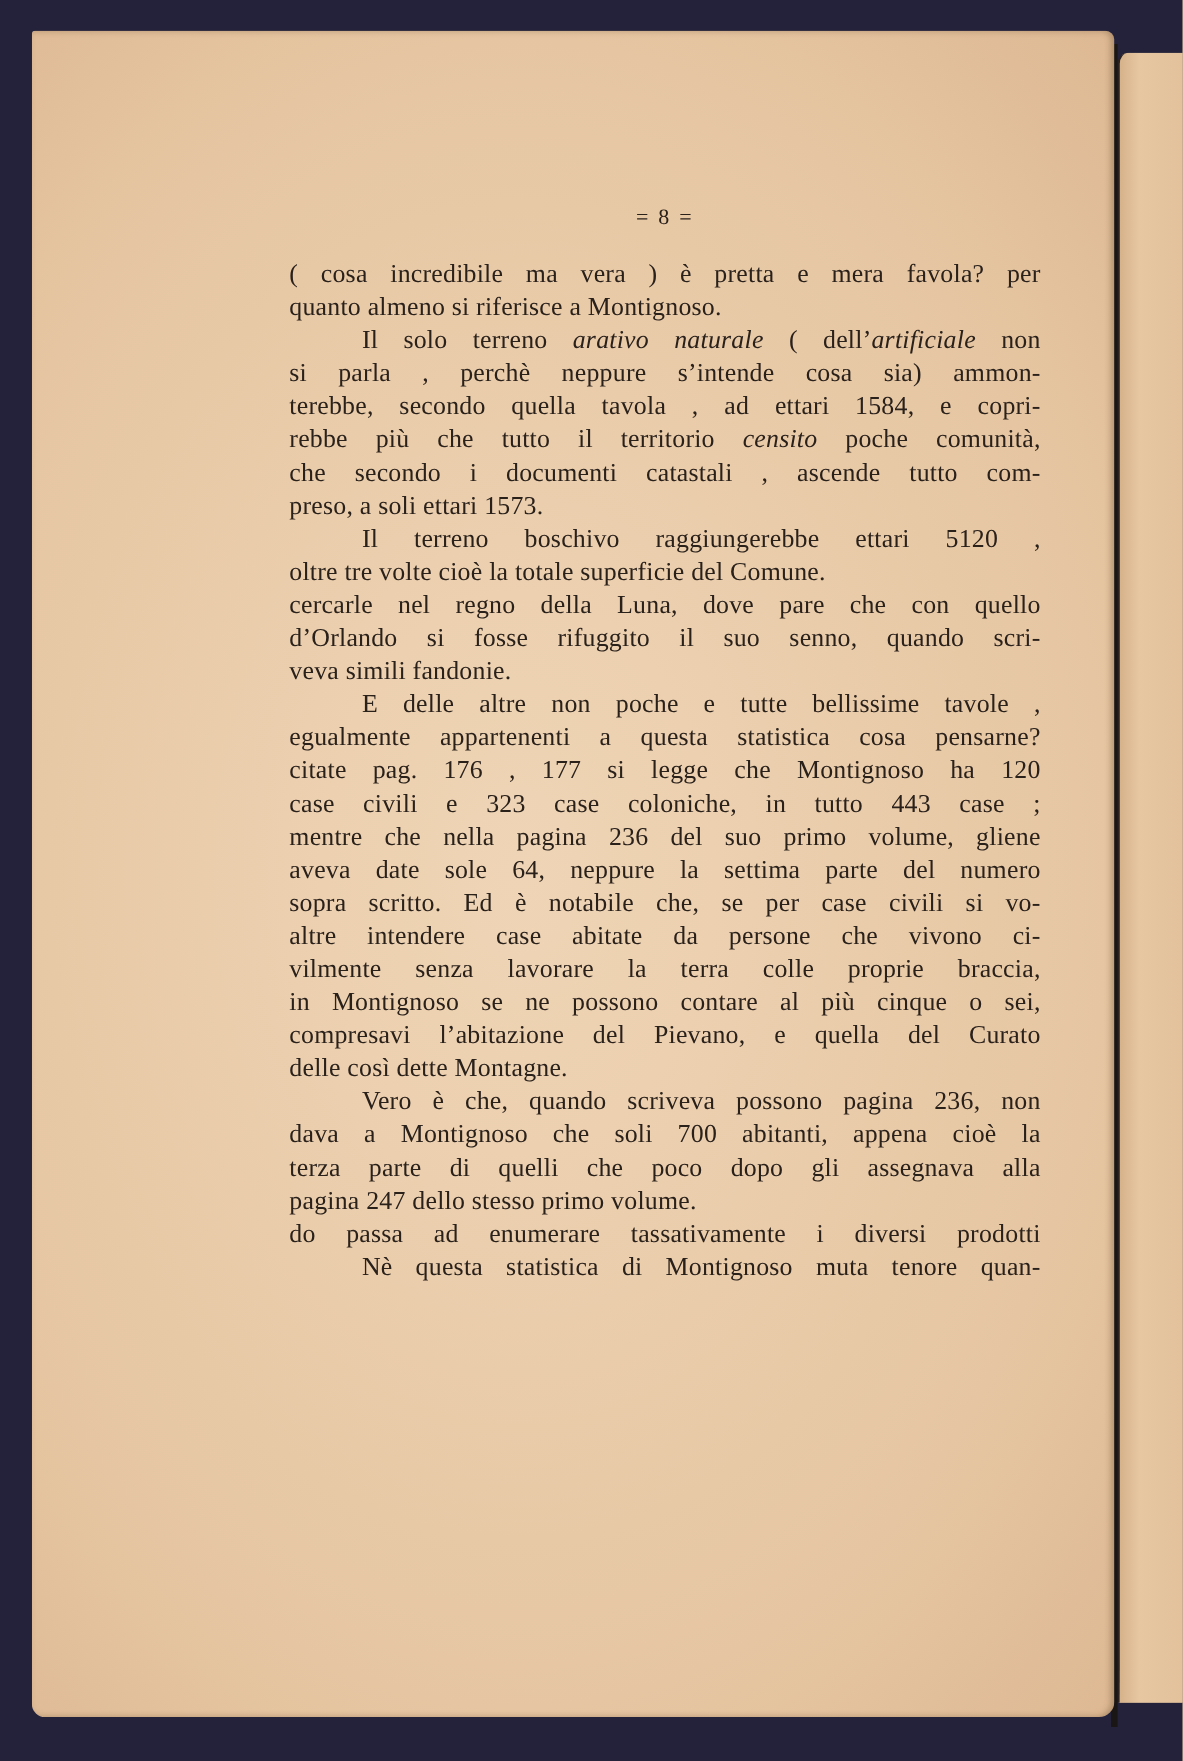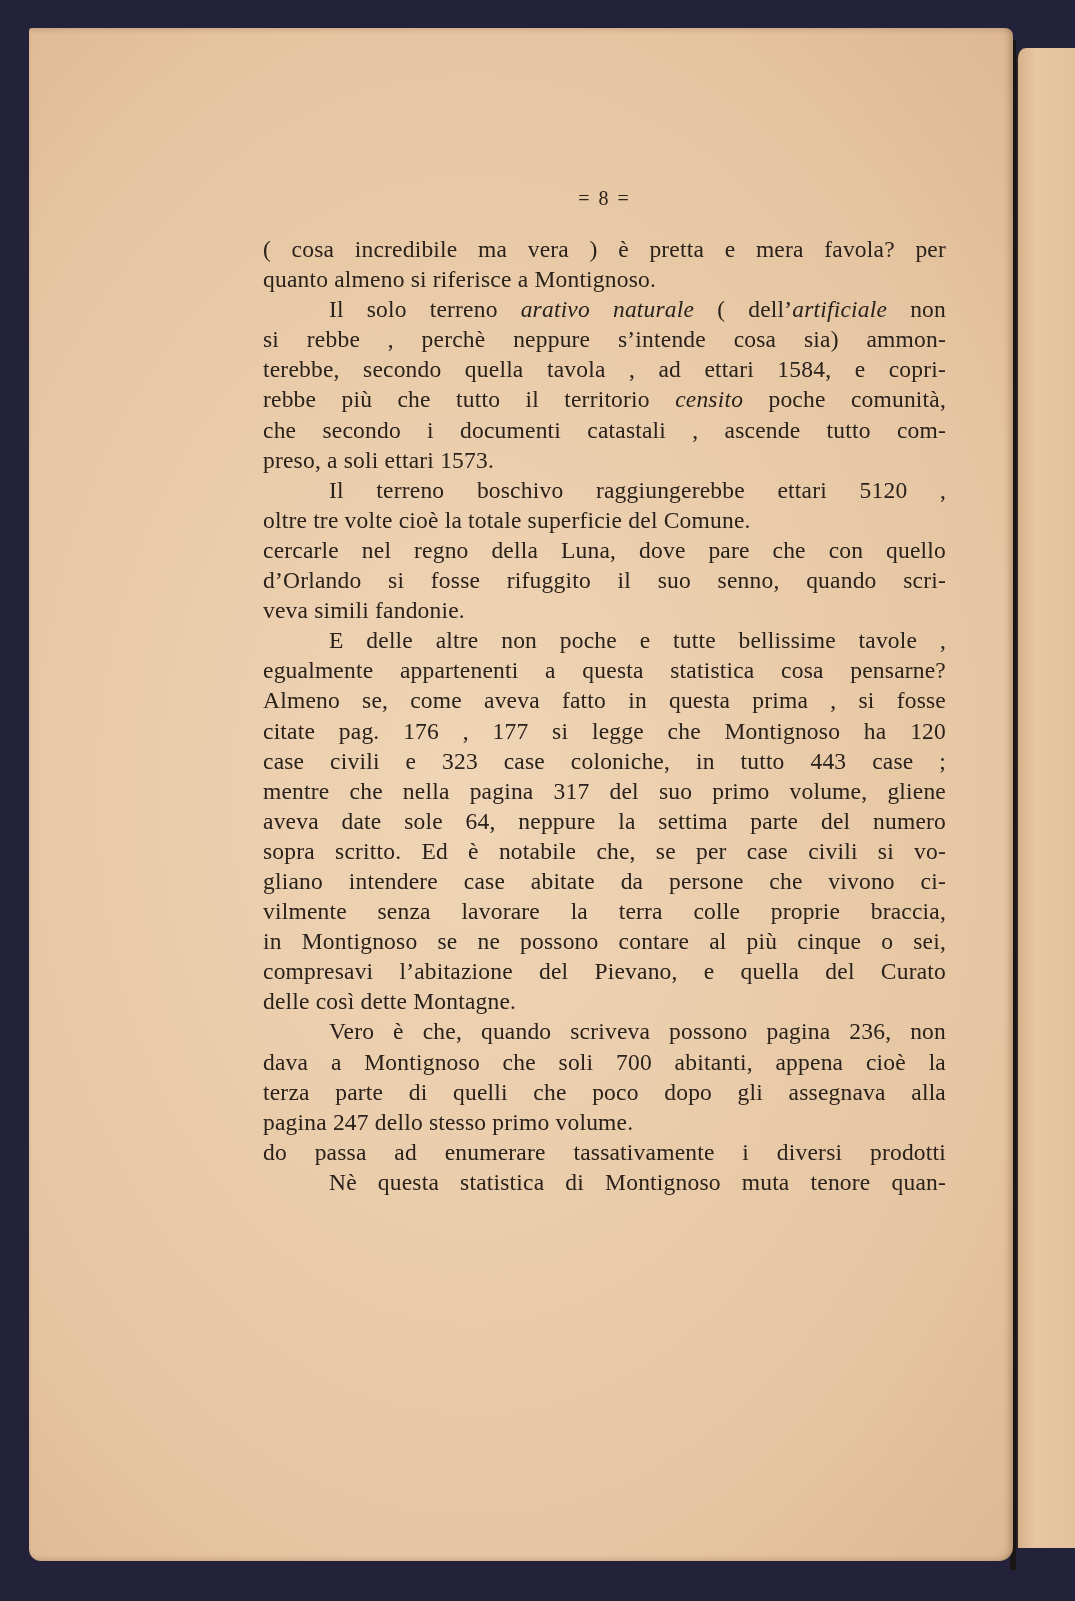--- a/index.html
+++ b/index.html
@@ -52,39 +52,38 @@
 <div class="page-right"></div>
 <div class="spine-shadow"></div>
 <div class="page-main"></div>
 
 <div class="text-block">
   <div class="page-number">= 8 =</div>
   <div id="lines">
       <div class="line"><span>( cosa incredibile ma vera ) è pretta e mera favola? per</span></div>
       <div class="line last"><span>quanto almeno si riferisce a Montignoso.</span></div>
       <div class="line indent"><span>Il solo terreno </span><i>arativo naturale</i><span> ( dell’</span><i>artificiale</i><span> non</span></div>
-      <div class="line"><span>si rebbe , perchè neppure s’intende cosa sia) ammon-</span></div>
+      <div class="line"><span>si parla , perchè neppure s’intende cosa sia) ammon-</span></div>
       <div class="line"><span>terebbe, secondo quella tavola , ad ettari 1584, e copri-</span></div>
       <div class="line"><span>rebbe più che tutto il territorio </span><i>censito</i><span> poche comunità,</span></div>
       <div class="line"><span>che secondo i documenti catastali , ascende tutto com-</span></div>
       <div class="line last"><span>preso, a soli ettari 1573.</span></div>
       <div class="line indent"><span>Il terreno boschivo raggiungerebbe ettari 5120 ,</span></div>
       <div class="line last"><span>oltre tre volte cioè la totale superficie del Comune.</span></div>
       <div class="line"><span>cercarle nel regno della Luna, dove pare che con quello</span></div>
       <div class="line"><span>d’Orlando si fosse rifuggito il suo senno, quando scri-</span></div>
       <div class="line last"><span>veva simili fandonie.</span></div>
       <div class="line indent"><span>E delle altre non poche e tutte bellissime tavole ,</span></div>
       <div class="line"><span>egualmente appartenenti a questa statistica cosa pensarne?</span></div>
-      <div class="line"><span>Almeno se, come aveva fatto in questa prima , si fosse</span></div>
       <div class="line"><span>citate pag. 176 , 177 si legge che Montignoso ha 120</span></div>
       <div class="line"><span>case civili e 323 case coloniche, in tutto 443 case ;</span></div>
-      <div class="line"><span>mentre che nella pagina 317 del suo primo volume, gliene</span></div>
+      <div class="line"><span>mentre che nella pagina 236 del suo primo volume, gliene</span></div>
       <div class="line"><span>aveva date sole 64, neppure la settima parte del numero</span></div>
       <div class="line"><span>sopra scritto. Ed è notabile che, se per case civili si vo-</span></div>
-      <div class="line"><span>gliano intendere case abitate da persone che vivono ci-</span></div>
+      <div class="line"><span>altre intendere case abitate da persone che vivono ci-</span></div>
       <div class="line"><span>vilmente senza lavorare la terra colle proprie braccia,</span></div>
       <div class="line"><span>in Montignoso se ne possono contare al più cinque o sei,</span></div>
       <div class="line"><span>compresavi l’abitazione del Pievano, e quella del Curato</span></div>
       <div class="line last"><span>delle così dette Montagne.</span></div>
       <div class="line indent"><span>Vero è che, quando scriveva possono pagina 236, non</span></div>
       <div class="line"><span>dava a Montignoso che soli 700 abitanti, appena cioè la</span></div>
       <div class="line"><span>terza parte di quelli che poco dopo gli assegnava alla</span></div>
       <div class="line last"><span>pagina 247 dello stesso primo volume.</span></div>
       <div class="line"><span>do passa ad enumerare tassativamente i diversi prodotti</span></div>
       <div class="line indent"><span>Nè questa statistica di Montignoso muta tenore quan-</span></div>

